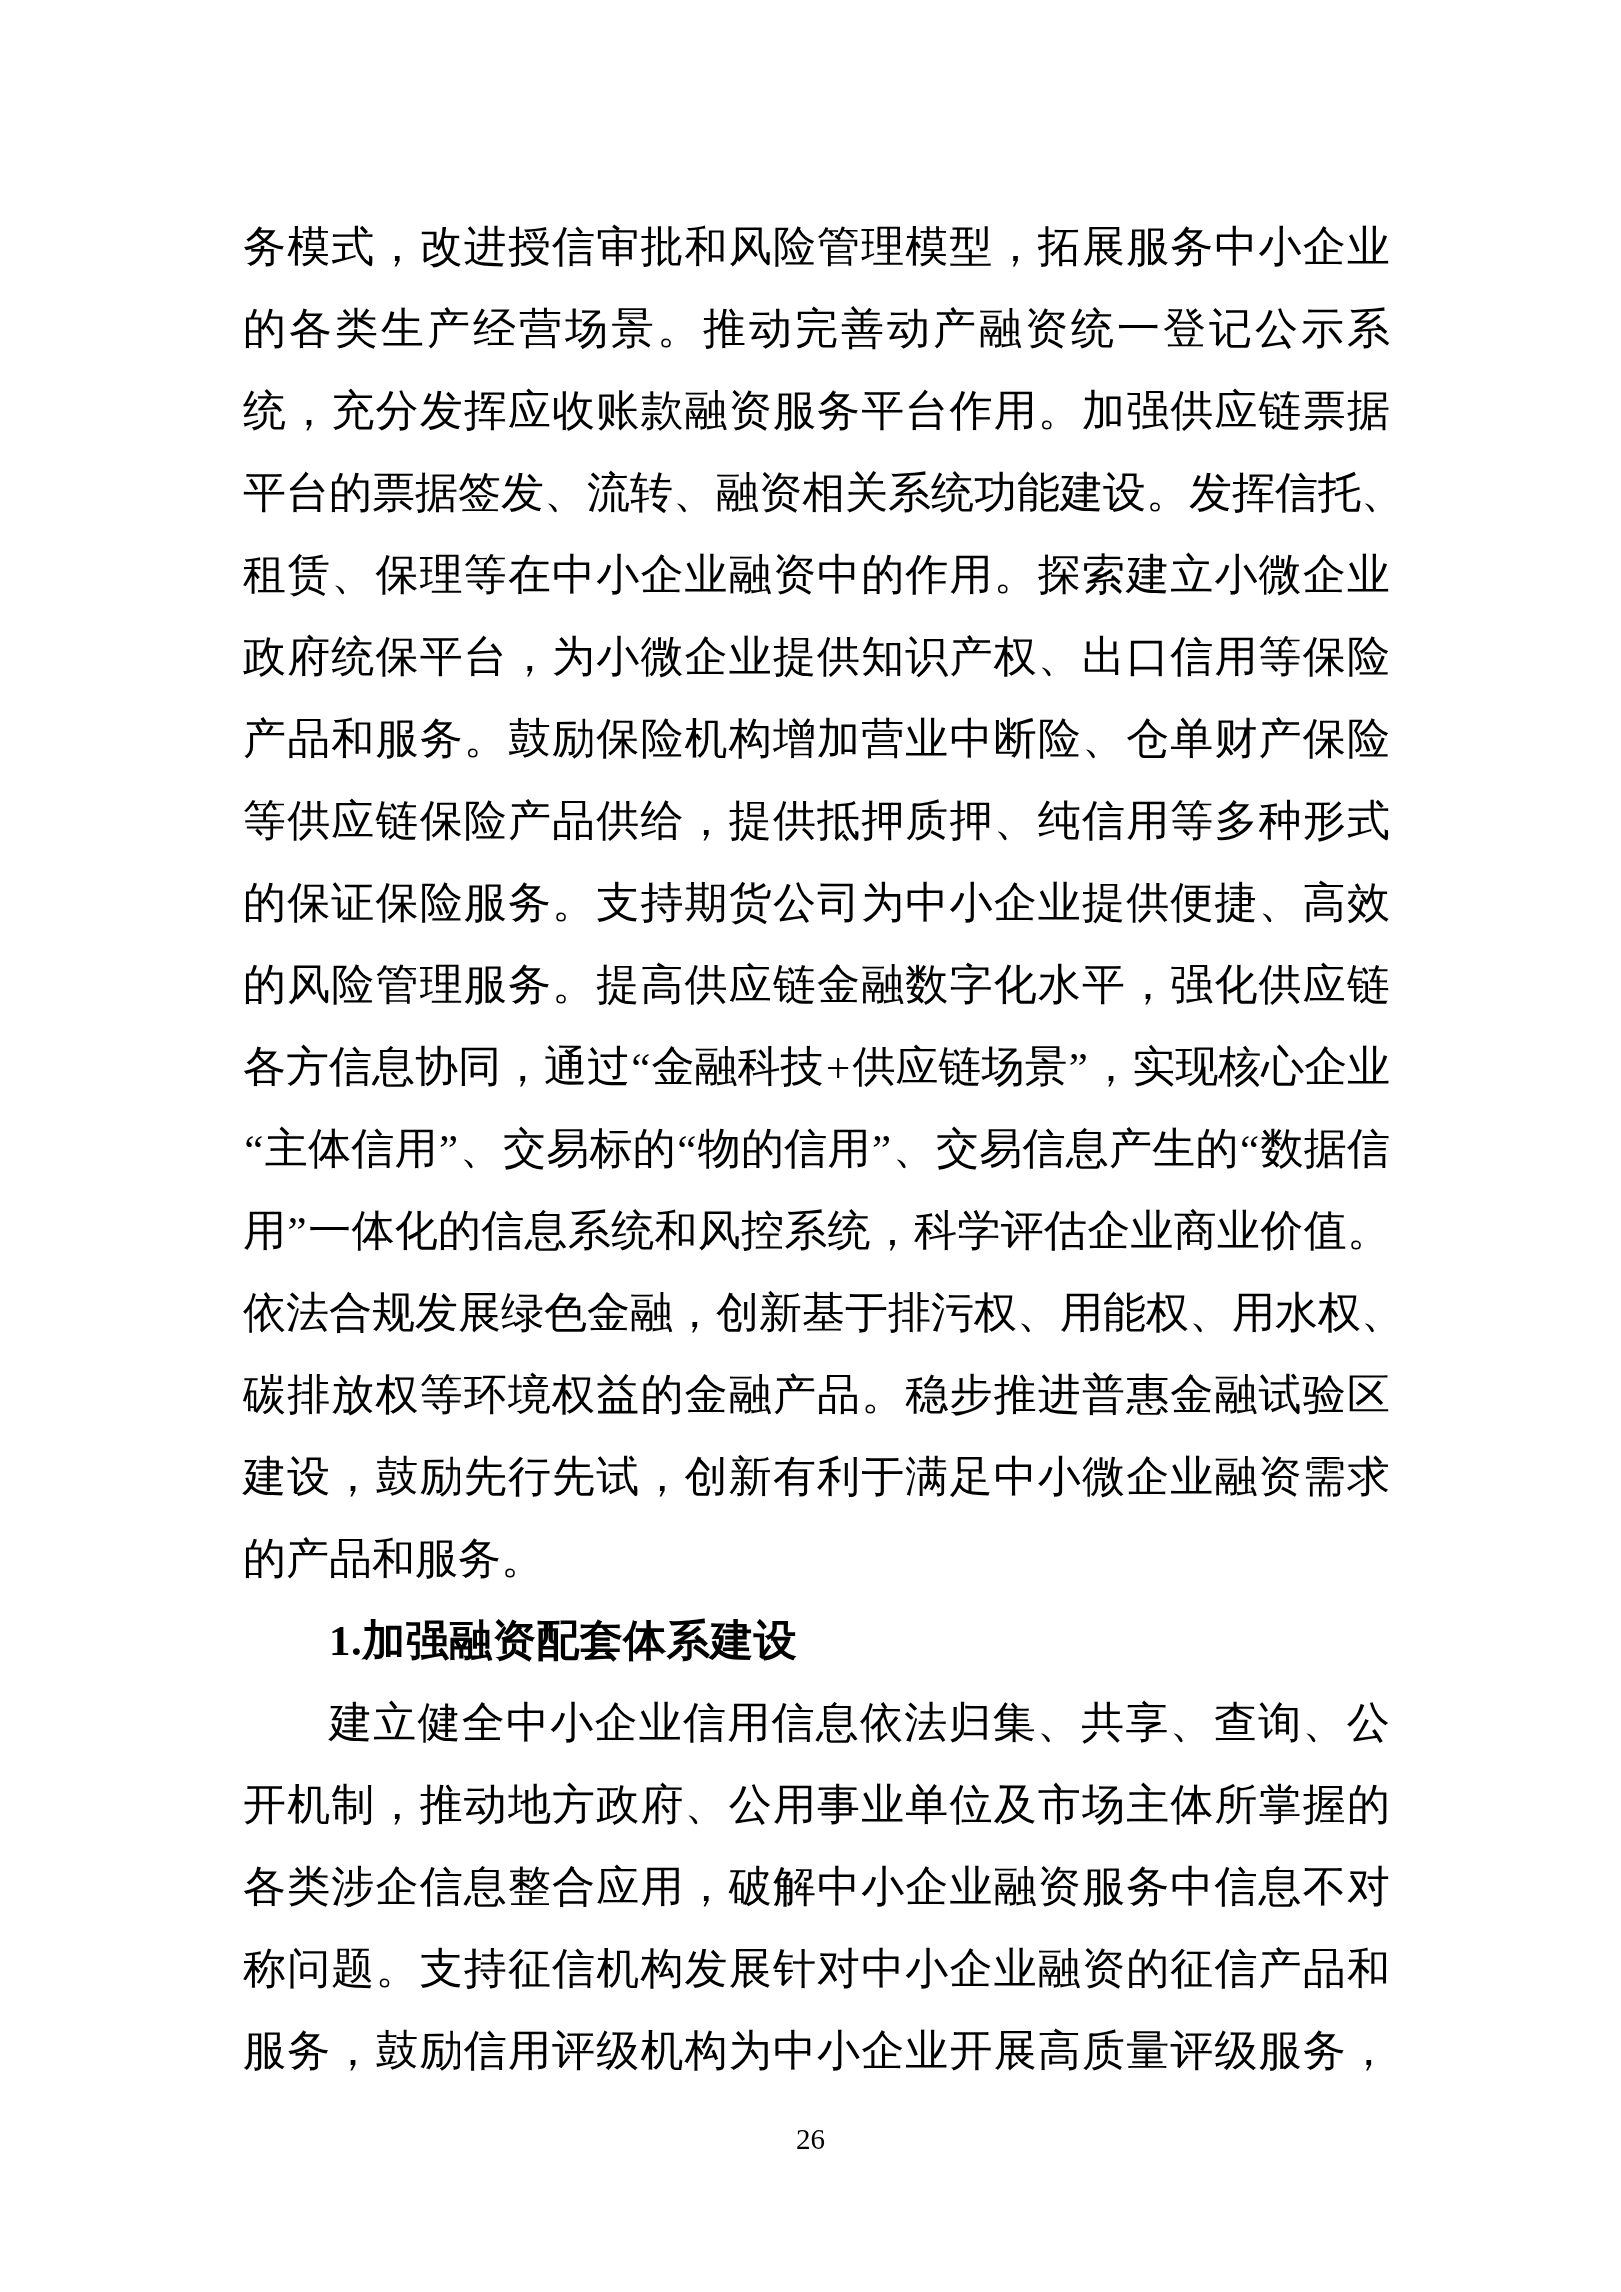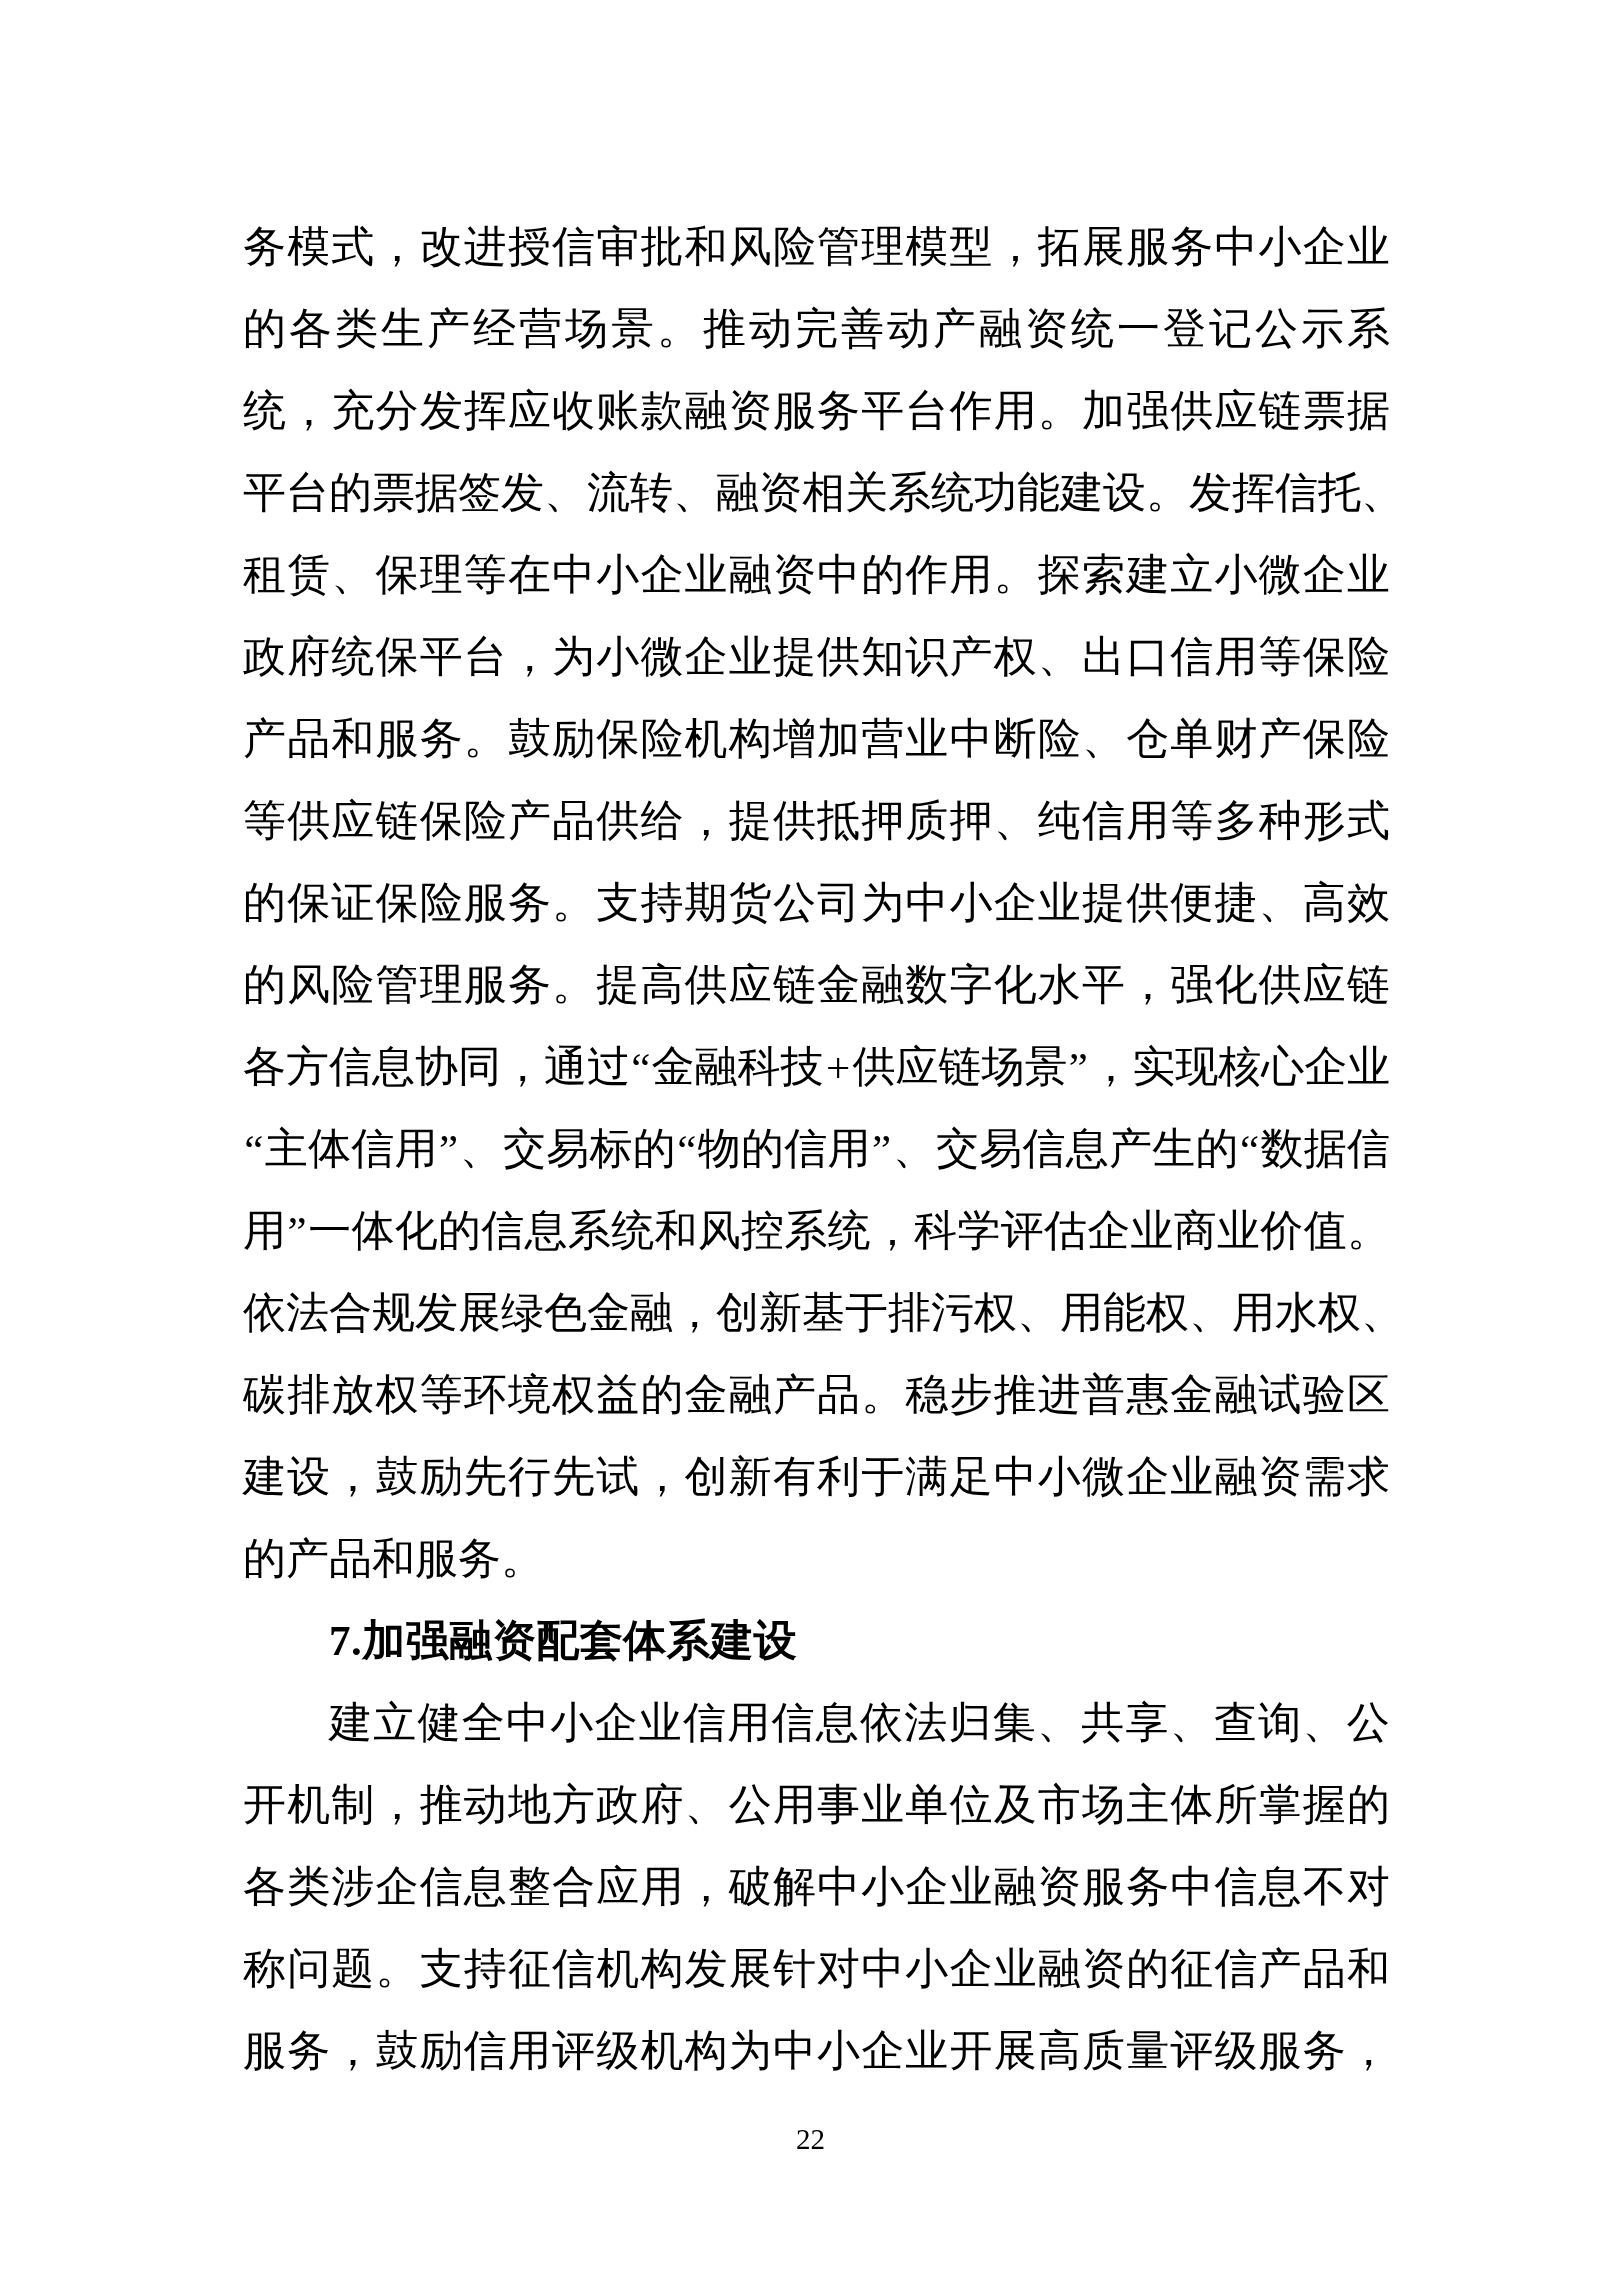--- a/index.html
+++ b/index.html
@@ -519,21 +519,21 @@
         <div class="line">
           <span class="char">的</span>
           <span class="char">产</span>
           <span class="char">品</span>
           <span class="char">和</span>
           <span class="char">服</span>
           <span class="char">务</span>
           <span class="char">。</span>
         </div>
       </div>
-    <div class="heading-line">7.加强融资配套体系建设</div>
+    <div class="heading-line">1.加强融资配套体系建设</div>
     <div>
         <div class="line fill indent">
           <span class="char">建</span>
           <span class="char">立</span>
           <span class="char">健</span>
           <span class="char">全</span>
           <span class="char">中</span>
           <span class="char">小</span>
           <span class="char">企</span>
           <span class="char">业</span>
@@ -661,15 +661,15 @@
           <span class="char">质</span>
           <span class="char">量</span>
           <span class="char">评</span>
           <span class="char">级</span>
           <span class="char">服</span>
           <span class="char">务</span>
           <span class="char">，</span>
         </div>
       </div>
   </div>
-  <div class="page-number">22</div>
+  <div class="page-number">26</div>
 </div>
 
 
 </body></html>

